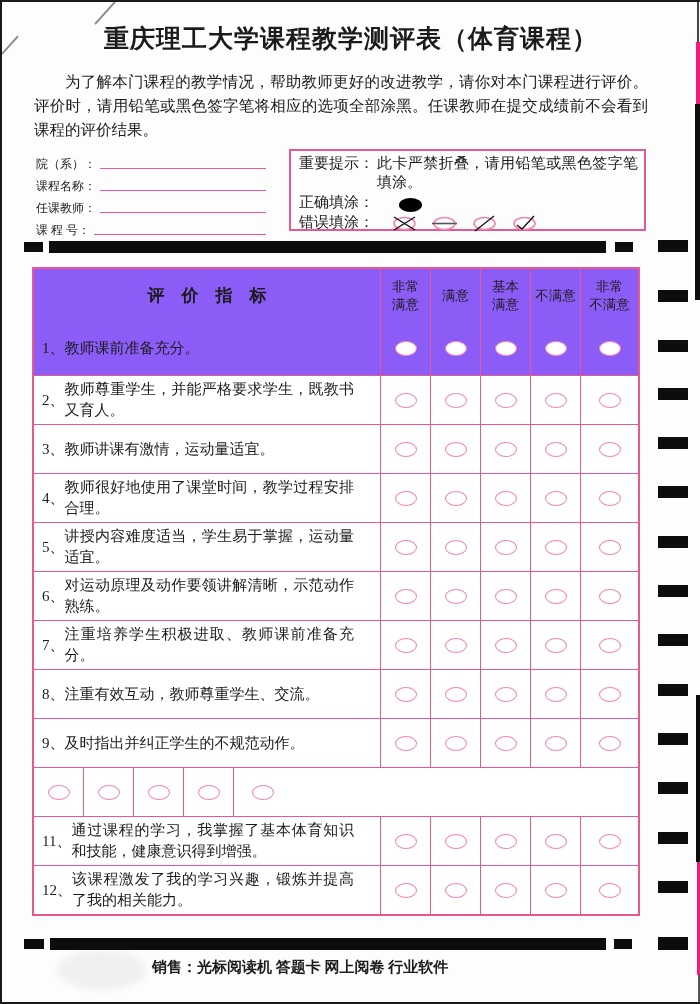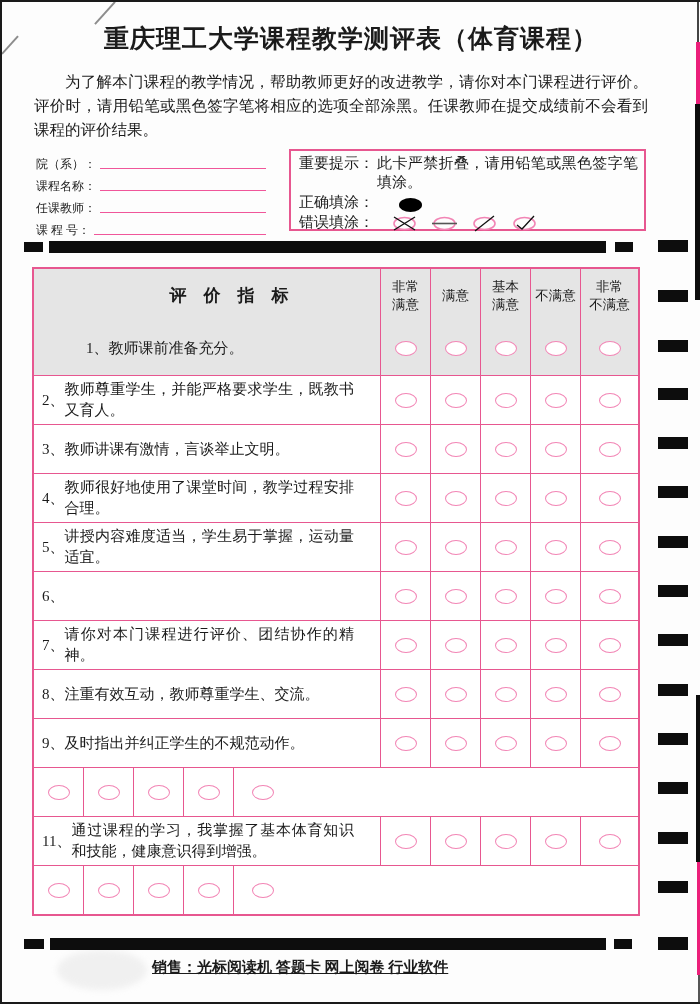--- a/index.html
+++ b/index.html
@@ -26,35 +26,35 @@
   .n-text { flex:1; text-align:justify; }
   .fill-row { display:flex; align-items:flex-end; height:20px; }
   .oval-filled { width:23px; height:14px; background:#000; border-radius:50%; margin-left:22px; }
   .wrong-icons { display:flex; gap:13px; margin-left:14px; align-items:center; }
 
   .bar { position:absolute; background:#0d0d0d; }
 
   .eval-table { position:absolute; left:30px; top:265px; width:608px;
                 border:2px solid #e75790; background:#fff; }
   .t-row { display:flex; border-top:1px solid #e75790; height:49px; }
-  .t-row:first-child { border-top:none; height:53px; background:#e5e5e5;padding-left:44px; }
+  .t-row:first-child { border-top:none; height:53px; background:#8b5cf6; }
   .c-ind { flex:1; display:flex; align-items:center; padding:2px 26px 2px 8px;
            border-right:1px solid #e75790; font-size:15px; line-height:21px; }
   .c-ind .num { flex:none; }
   .c-ind .txt { text-align:justify; }
   .c-rate { width:50px; flex:none; display:flex; align-items:center; justify-content:center;
             border-right:1px solid #e75790; }
   .c-rate.last { width:57px; border-right:none; }
   .hdr-ind { justify-content:center; padding:0; font-size:17px; font-weight:bold; }
   .hdr-rate { font-size:13.5px; line-height:18px; text-align:center; white-space:pre-line; }
   .bubble { width:22px; height:15px; border:1.6px solid #f285b5; border-radius:50%; background:#fff; }
 
   .tmark { position:absolute; left:656px; width:30px; height:12px; background:#0d0d0d; }
 
-  .footer-text { position:absolute; top:956px; left:150px; font-size:15px; font-weight:bold;text-decoration:underline; }
+  .footer-text { position:absolute; top:956px; left:150px; font-size:15px; font-weight:bold; }
 
   .edge { position:absolute; }
   .diag { position:absolute; background:#8d8d8d; height:2px; transform:rotate(-48deg); }
   .smudge { position:absolute; background:#d9d9d9; opacity:.35; border-radius:50%; filter:blur(3px); }
 </style>
 </head>
 <body>
 
 <div class="page">
 
@@ -183,21 +183,21 @@
             <span class="bubble"></span>
           </div>
       <div class="c-rate last">
             <span class="bubble"></span>
           </div>
     </div>
 
     <div class="t-row">
       <div class="c-ind">
         <span class="num">3、</span>
-        <span class="txt">教师讲课有激情，言谈举止文明。</span>
+        <span class="txt">教师讲课有激情，运动量适宜。</span>
       </div>
       <div class="c-rate">
             <span class="bubble"></span>
           </div>
       <div class="c-rate">
             <span class="bubble"></span>
           </div>
       <div class="c-rate">
             <span class="bubble"></span>
           </div>
@@ -249,20 +249,21 @@
             <span class="bubble"></span>
           </div>
       <div class="c-rate last">
             <span class="bubble"></span>
           </div>
     </div>
 
     <div class="t-row">
       <div class="c-ind">
         <span class="num">6、</span>
+        <span class="txt">对运动原理及动作要领讲解清晰，示范动作熟练。</span>
       </div>
       <div class="c-rate">
             <span class="bubble"></span>
           </div>
       <div class="c-rate">
             <span class="bubble"></span>
           </div>
       <div class="c-rate">
             <span class="bubble"></span>
           </div>
@@ -270,21 +271,21 @@
             <span class="bubble"></span>
           </div>
       <div class="c-rate last">
             <span class="bubble"></span>
           </div>
     </div>
 
     <div class="t-row">
       <div class="c-ind">
         <span class="num">7、</span>
-        <span class="txt">请你对本门课程进行评价、团结协作的精神。</span>
+        <span class="txt">注重培养学生积极进取、教师课前准备充分。</span>
       </div>
       <div class="c-rate">
             <span class="bubble"></span>
           </div>
       <div class="c-rate">
             <span class="bubble"></span>
           </div>
       <div class="c-rate">
             <span class="bubble"></span>
           </div>
@@ -374,20 +375,24 @@
           </div>
       <div class="c-rate">
             <span class="bubble"></span>
           </div>
       <div class="c-rate last">
             <span class="bubble"></span>
           </div>
     </div>
 
     <div class="t-row">
+      <div class="c-ind">
+        <span class="num">12、</span>
+        <span class="txt">该课程激发了我的学习兴趣，锻炼并提高了我的相关能力。</span>
+      </div>
       <div class="c-rate">
             <span class="bubble"></span>
           </div>
       <div class="c-rate">
             <span class="bubble"></span>
           </div>
       <div class="c-rate">
             <span class="bubble"></span>
           </div>
       <div class="c-rate">

